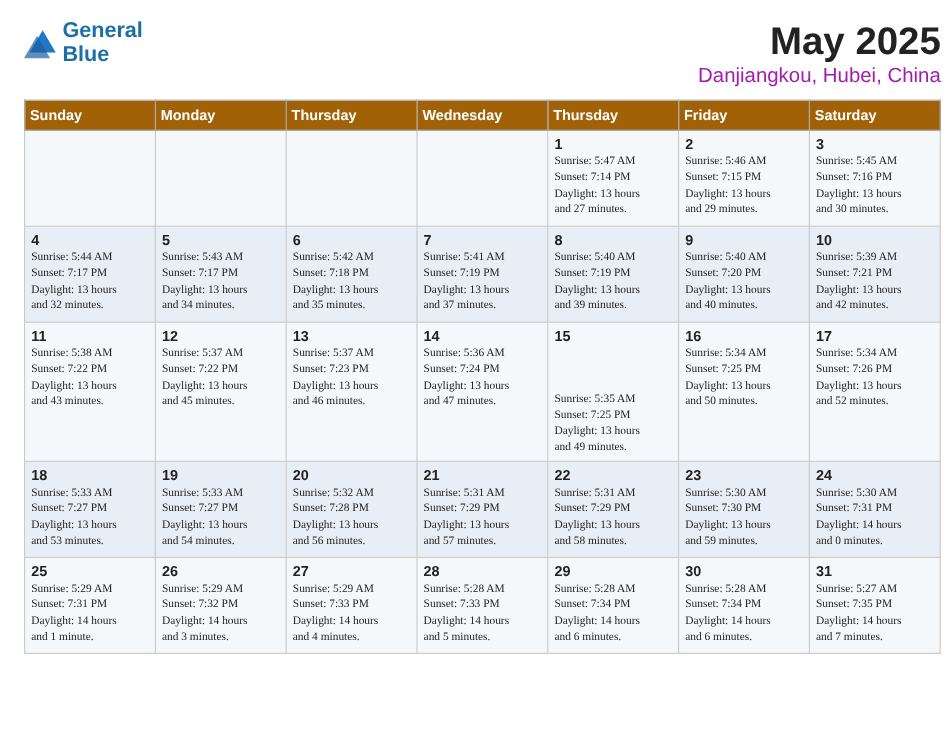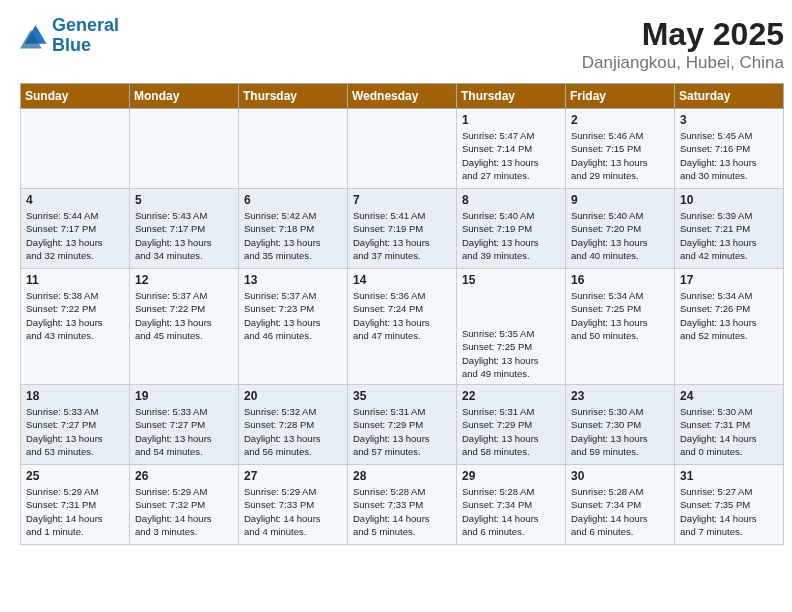--- a/index.html
+++ b/index.html
@@ -37,21 +37,21 @@
     .title-block {
       text-align: right;
     }
     .month-title {
       font-size: 32px;
       font-weight: bold;
       color: #222;
     }
     .location-title {
       font-size: 17px;
-      color: #737373;
+      color: #a21caf;
     }
     table {
       width: 100%;
       border-collapse: collapse;
       table-layout: fixed;
     }
     thead th {
       background-color: #a16207;
       color: #fff;
       font-size: 12px;
@@ -79,20 +79,21 @@
     .day-num {
       font-weight: bold;
       font-size: 12px;
       display: block;
       margin-bottom: 2px;
     }
     .cell-text {
       font-size: 9.5px;
       line-height: 1.4;
       color: #222;
+      font-family: Liberation Serif, serif;
     }
     .empty-cell {
       background: #f5f8fb !important;
     }
   </style>
 </head>
 <body>
 
 <div class="page">
   <div class="header">
@@ -270,21 +271,21 @@
 and 54 minutes.</div>
           </td>
           <td>
             <span class="day-num">20</span>
             <div class="cell-text" style="white-space: pre-line;">Sunrise: 5:32 AM
 Sunset: 7:28 PM
 Daylight: 13 hours
 and 56 minutes.</div>
           </td>
           <td>
-            <span class="day-num">35</span>
+            <span class="day-num">21</span>
             <div class="cell-text" style="white-space: pre-line;">Sunrise: 5:31 AM
 Sunset: 7:29 PM
 Daylight: 13 hours
 and 57 minutes.</div>
           </td>
           <td>
             <span class="day-num">22</span>
             <div class="cell-text" style="white-space: pre-line;">Sunrise: 5:31 AM
 Sunset: 7:29 PM
 Daylight: 13 hours

